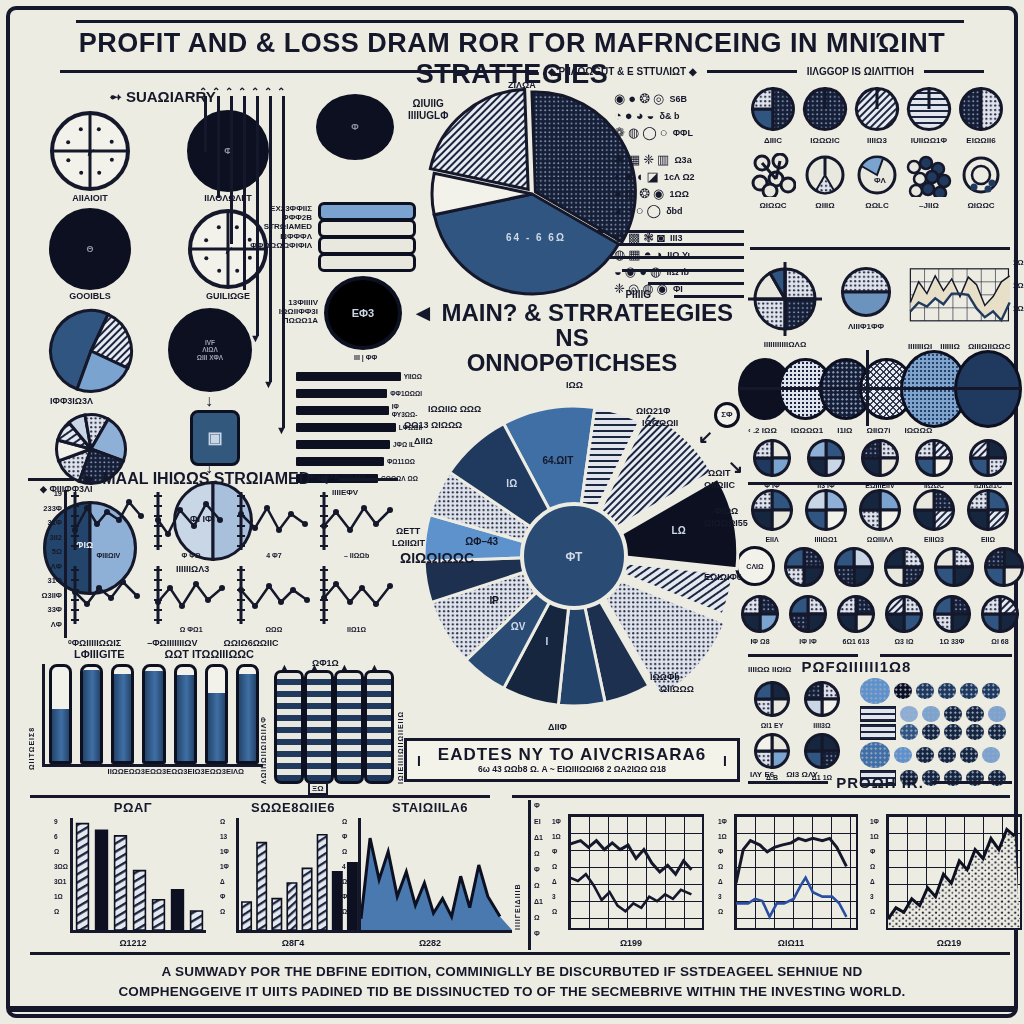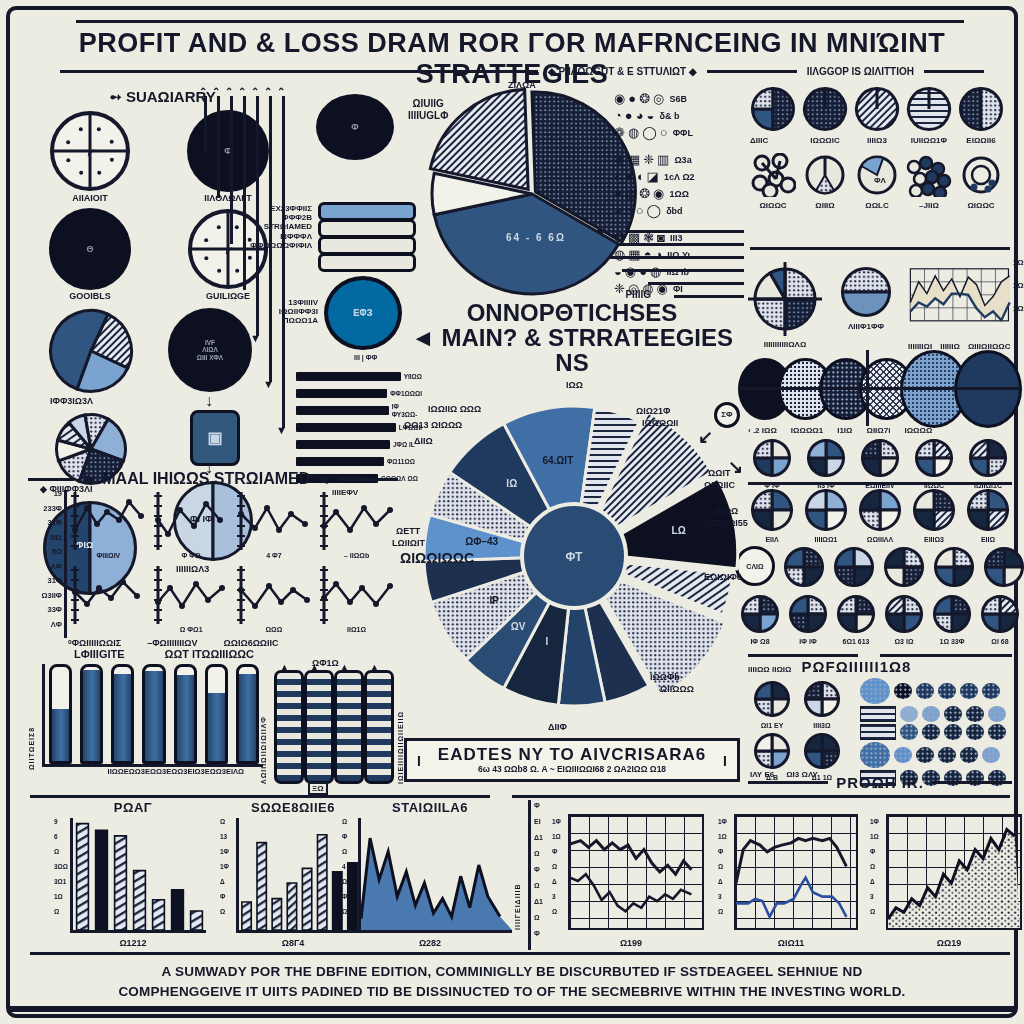--- a/index.html
+++ b/index.html
@@ -205,21 +205,21 @@
         <div class="tiny">EX23ΦΦIIΣ</div>
         <div class="tiny">ΦΦΦ2Β</div>
         <div class="tiny">STRΩIAMED</div>
         <div class="tiny">I3ΦΦΦΛ</div>
         <div class="tiny">ΦΦΩΩΩΩΦIΦIΛ</div>
       </div>
       <div style="position: absolute; left: 122px; top: 116px; width: 92px; height: 13px; background: rgb(123, 163, 207); border: 3px solid rgb(13, 16, 32); border-radius: 6px;"></div>
       <div style="position: absolute; left: 122px; top: 133px; width: 92px; height: 13px; background: rgb(233, 232, 223); border: 3px solid rgb(13, 16, 32); border-radius: 6px;"></div>
       <div style="position: absolute; left: 122px; top: 150px; width: 92px; height: 13px; background: rgb(233, 232, 223); border: 3px solid rgb(13, 16, 32); border-radius: 6px;"></div>
       <div style="position: absolute; left: 122px; top: 167px; width: 92px; height: 13px; background: rgb(233, 232, 223); border: 3px solid rgb(13, 16, 32); border-radius: 6px;"></div>
-      <div class="circ" style="position: absolute; left: 128px; top: 190px; width: 78px; height: 74px; background: #0369a1; border-width: 4px; color: rgb(201, 214, 230); font-size: 11px; font-weight: bold; font-family: Liberation Mono, monospace;">EΦ3</div>
+      <div class="circ" style="position: absolute; left: 128px; top: 190px; width: 78px; height: 74px; background: #000000; border-width: 4px; color: rgb(201, 214, 230); font-size: 11px; font-weight: bold;">EΦ3</div>
       <div class="tiny" style="position: absolute; left: 58px; top: 212px; text-align: right; width: 64px; font-size: 6.5px;">
         <div class="tiny">13ΦIIIIV</div>
         <div class="tiny">IΩΩIIΦΦ3I</div>
         <div class="tiny">ΠΩΩΩ1Α</div>
       </div>
       <div class="tiny" style="position: absolute; left: 158px; top: 268px; font-size: 7px;">III | ΦΦ</div>
       <div style="position: absolute; left: 100px; top: 282px; width: 126px;">
         <div style="display: flex; align-items: center; gap: 3px;">
           <div class="menubar" style="width: 118px;"></div>
           <div class="tiny" style="font-size: 6.5px;">YIIΩΩ</div>
@@ -359,21 +359,21 @@
           <span class="ic">◎</span>
           <span class="ic">◍</span>
           <span class="ic">◉</span>
           <span class="tx">ΦΙ</span>
         </div>
       </div>
     </div>
 
   <div class="sec" id="infopanel" style="left:750px;top:86px;width:262px;height:160px">
     <div id="info-circles" style="display:flex;gap:6px">
-        <div style="text-align: left;"><div style="width: 46px; height: 46px; display: inline-block;"><svg width="46" height="46" viewBox="0 0 46 46">
+        <div style="text-align: center;"><div style="width: 46px; height: 46px; display: inline-block;"><svg width="46" height="46" viewBox="0 0 46 46">
               <path d="M23,23 L23,43.5 A20.5,20.5 0 0 1 2.5,23.000000000000004 Z" fill="#2f5580" stroke="#15182a" stroke-width="3"></path>
               <path d="M23,23 L2.5,23.000000000000004 A20.5,20.5 0 0 1 22.999999999999996,2.5 Z" fill="url(#p-dot)" stroke="#15182a" stroke-width="3"></path>
               <path d="M23,23 L23,2.5 A20.5,20.5 0 0 1 23,43.5 Z" fill="url(#p-dotd)" stroke="#15182a" stroke-width="3"></path>
             </svg></div><div class="tiny">ΔIIIC</div></div>
         <div style="text-align: center;"><div style="width: 46px; height: 46px; display: inline-block;"><svg width="46" height="46" viewBox="0 0 46 46">
               <path d="M23,23 L23,2.5 A20.5,20.5 0 1 1 22.964220768499082,2.5000312232776025 Z" fill="url(#p-dotd)" stroke="#15182a" stroke-width="3"></path>
             </svg></div><div class="tiny">IΩΩΩIC</div></div>
         <div style="text-align: center;"><div style="width: 46px; height: 46px; display: inline-block;"><svg width="46" height="46" viewBox="0 0 46 46">
               <path d="M23,23 L23,2.5 A20.5,20.5 0 1 1 22.964220768499082,2.5000312232776025 Z" fill="url(#p-chk)" stroke="#15182a" stroke-width="3"></path>
             </svg></div><div class="tiny">IIIIΩ3</div></div>
@@ -721,22 +721,22 @@
       </div>
       <div style="position: absolute; left: 0px; top: 116px; right: 0px; display: flex; align-items: center; gap: 8px;">
         <div class="rule" style="flex: 1 1 0%;"></div>
         <div class="b" style="font-size: 15px; letter-spacing: 1px;">PROΩH IR.</div>
         <div class="rule" style="flex: 1 1 0%;"></div>
       </div>
     </div>
 
   <div class="sec" id="strategies" style="left:398px;top:300px;width:348px;height:500px">
     <div class="b" style="font-size:24px;text-align:center;line-height:1.05">
+      <div>◄ MAIN? &amp; STRRATEEGIES NS</div>
       <div>ONNOPΘTICHSES</div>
-      <div>◄ MAIN? &amp; STRRATEEGIES NS</div>
     </div>
     <div style="position:relative;width:348px;height:360px">
       <svg id="bigpie-svg" width="348" height="360" viewBox="0 0 348 360">
           <path d="M176,180 L105.57926558211639,47.55786107116094 A150,150 0 0 1 196.87596514400983,31.45978968876446 Z" fill="#3f6fa5" stroke="#edece3" stroke-width="3"></path>
           <text x="159.85071947697548" y="88.41287896986465" text-anchor="middle" font-size="10" font-weight="bold" fill="#15182a" font-family="Liberation Sans, sans-serif">64.ΩΙΤ</text>
           <path d="M176,180 L196.87596514400985,31.45978968876446 A150,150 0 0 1 241.75567201836162,45.180893055124955 Z" fill="url(#p-hl)" stroke="#edece3" stroke-width="3"></path>
           <path d="M184.18398032074998,171.22375558056996 L249.9396523391116,36.40464863569491 A150,150 0 0 1 314.0877908884158,96.22375558056997 Z" fill="url(#p-chk)" stroke="#edece3" stroke-width="3"></path>
           <path d="M189.69406641027328,177.08923632855138 L319.5978769779391,102.0892363285514 A150,150 0 0 1 338.87235071551424,192.7685058186994 Z" fill="#0d1020" stroke="#edece3" stroke-width="3"></path>
           <text x="280.6617932785172" y="157.75344908249977" text-anchor="middle" font-size="10" font-weight="bold" fill="#cfd9e6" font-family="Liberation Sans, sans-serif">LΩ</text>
           <path d="M185.70295726275995,182.41921895599668 L334.881241568001,198.0984884461447 A150,150 0 0 1 324.7805354477781,238.6102079683835 Z" fill="url(#p-dl)" stroke="#edece3" stroke-width="3"></path>

